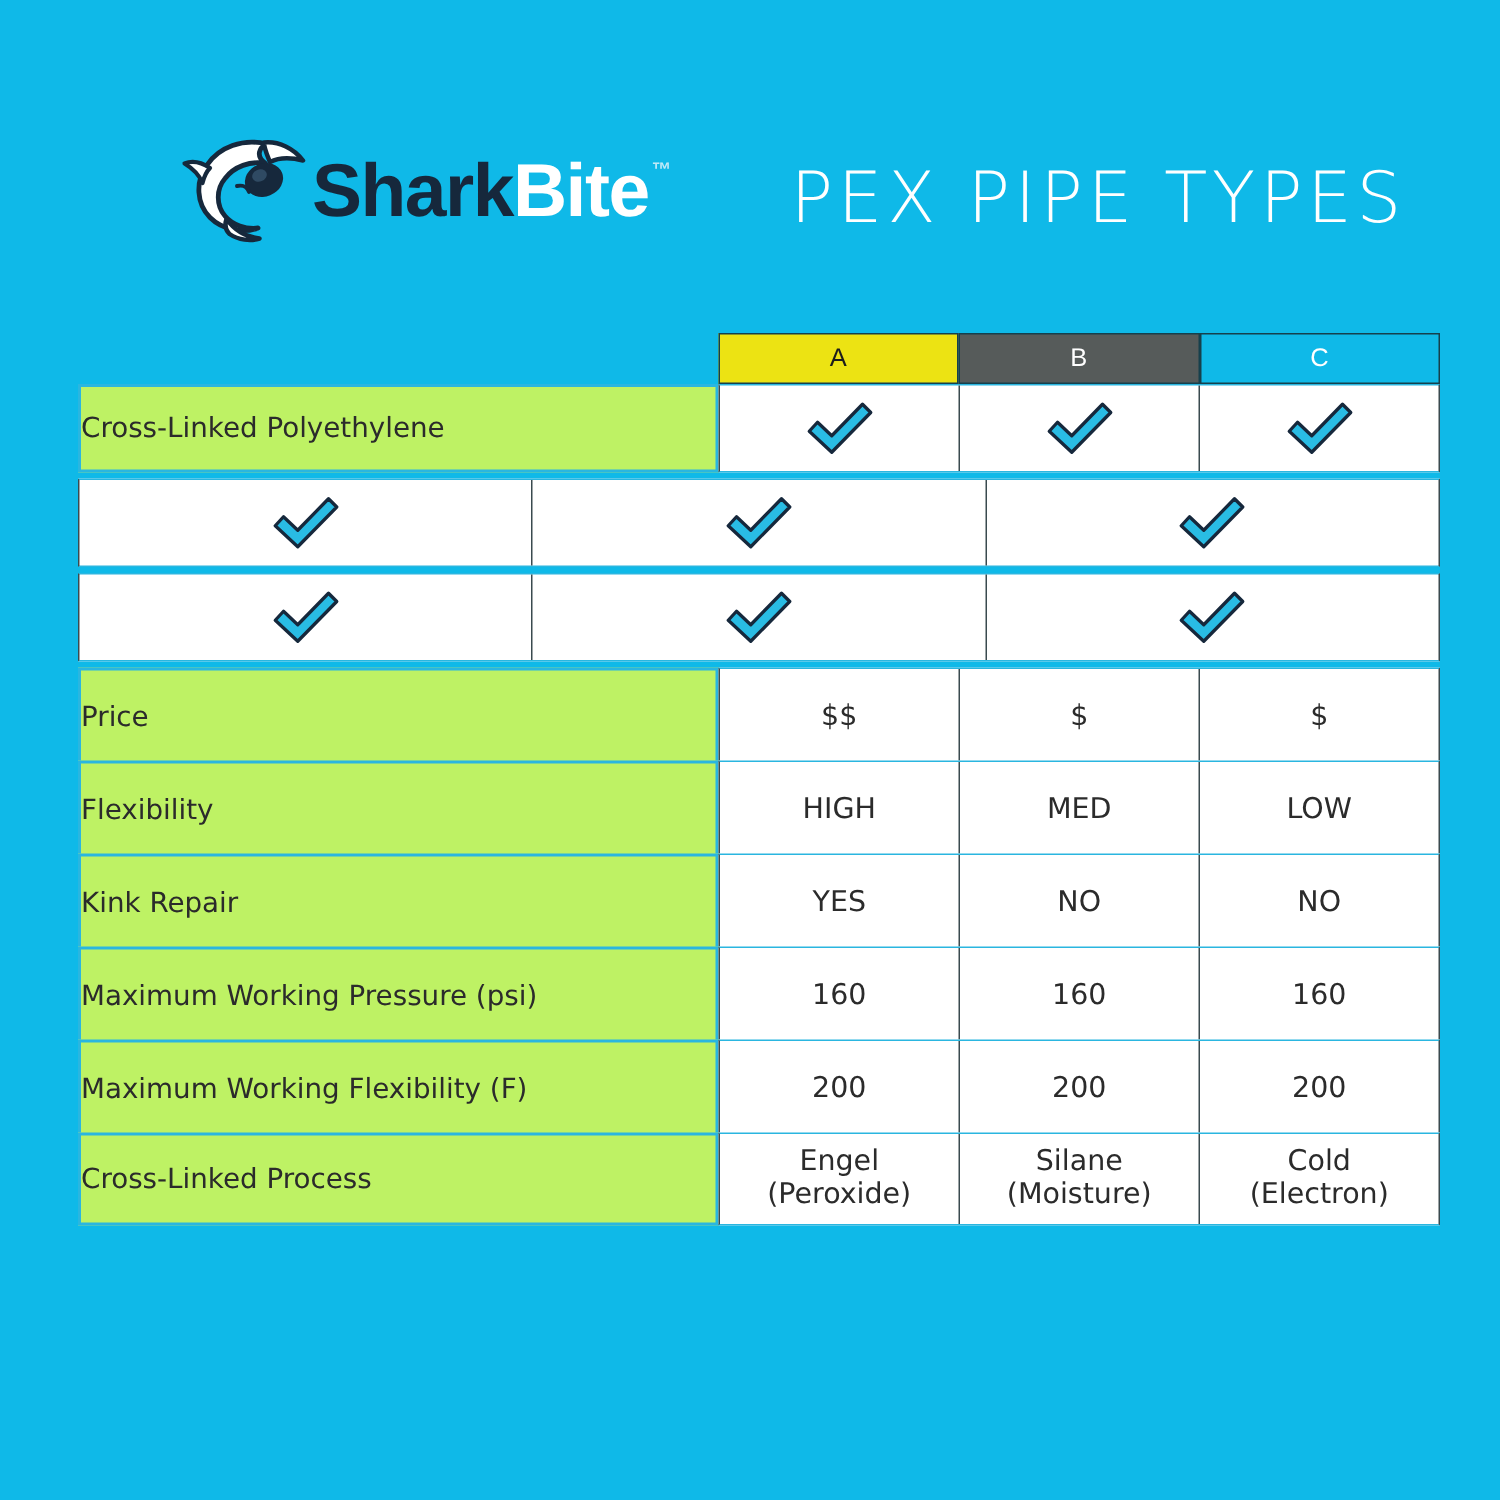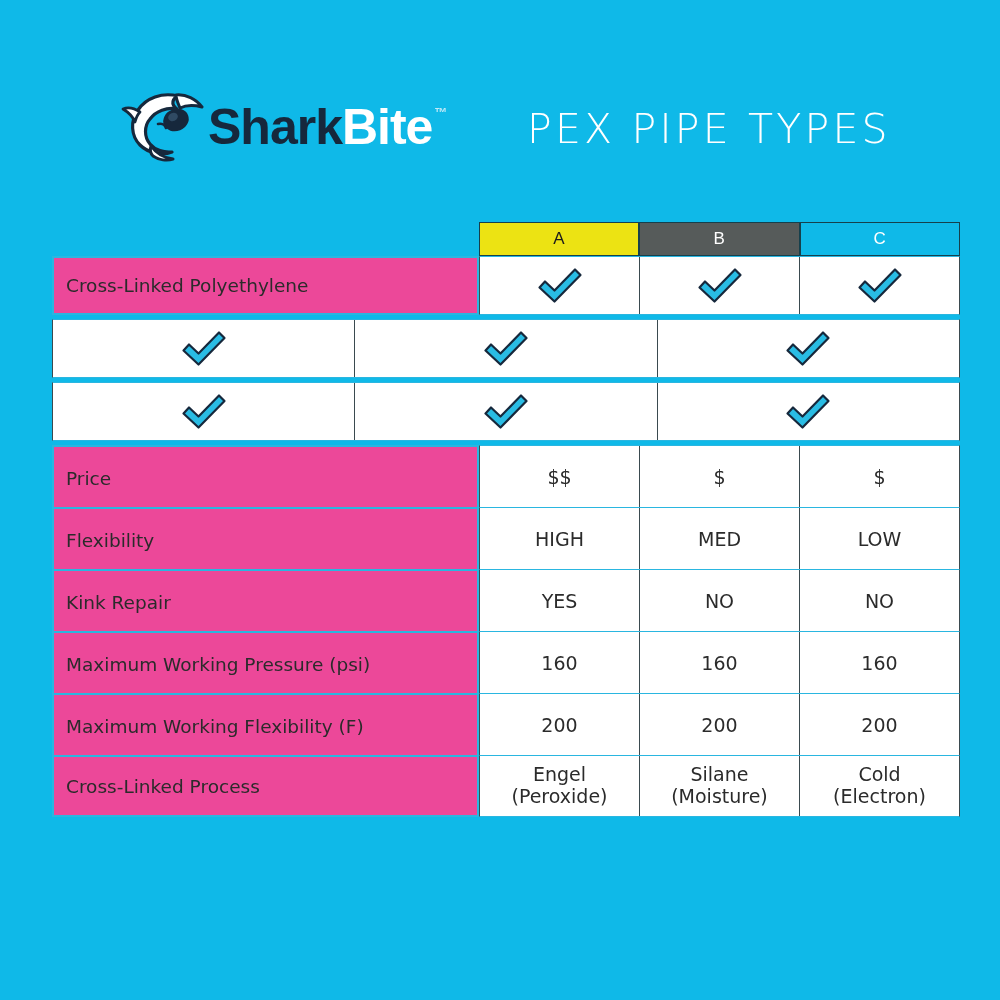--- a/index.html
+++ b/index.html
@@ -55,21 +55,21 @@
     margin-left: 2px;
     align-self: flex-start;
     margin-top: 4px;
   }
 
   .page-title {
     position: absolute;
     left: 527px;
     top: 105px;
     color: #ffffff;
-    font-size: 41px;
+    font-size: 47px;
     font-weight: 300;
     letter-spacing: 3.2px;
     white-space: nowrap;
     font-family: "DejaVu Sans", sans-serif;
   }
 
   
   .table-wrap {
     position: absolute;
     left: 52px;
@@ -109,26 +109,25 @@
     display: flex;
     width: 908px;
     box-sizing: border-box;
     margin-bottom: 4px;
   }
   .trow:last-child { margin-bottom: 0; }
 
   .cell-label {
     width: 427px;
     flex: 0 0 427px;
-    background: #ec4899;
+    background: #bef264;
     box-sizing: border-box;
     border: 2px solid #2ab6e0;
     display: flex;
     align-items: center;
-    padding-left: 12px;
     font-size: 18.5px;
     color: #2b2b2b;
     font-family: "DejaVu Sans", sans-serif;
   }
 
   .cell-values {
     flex: 1 1 auto;
     display: flex;
     background: #ffffff;
     box-sizing: border-box;

